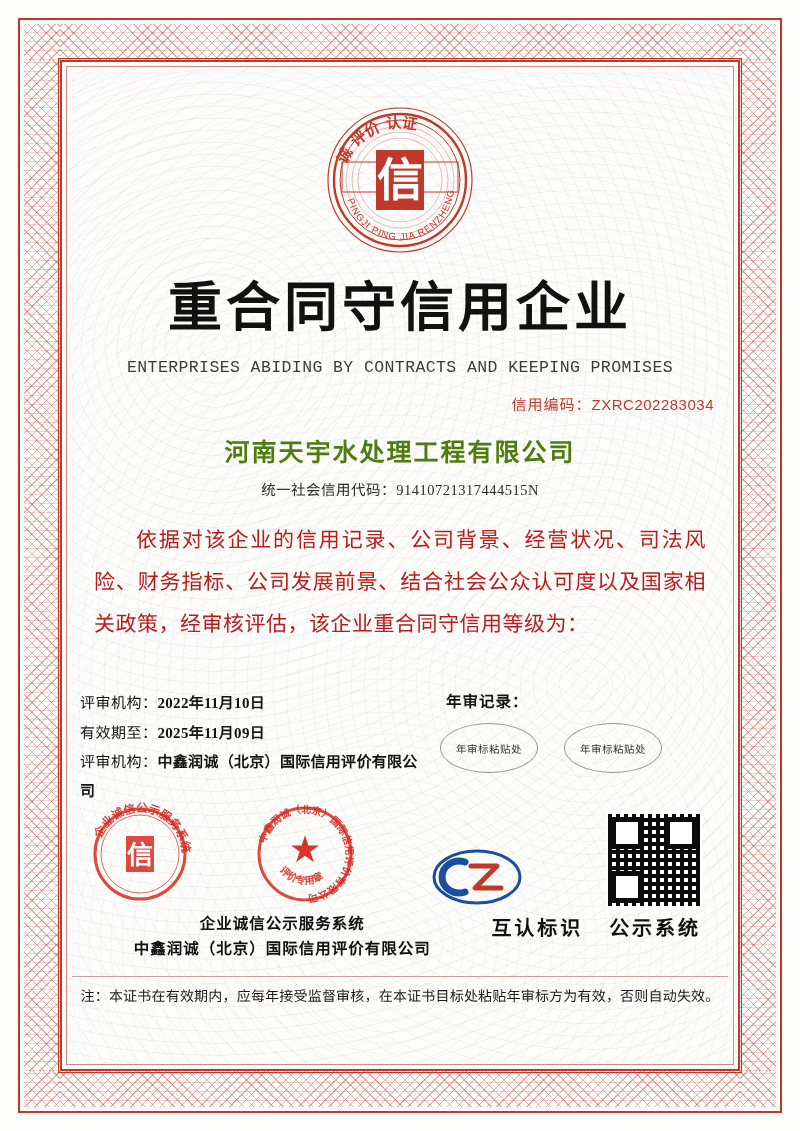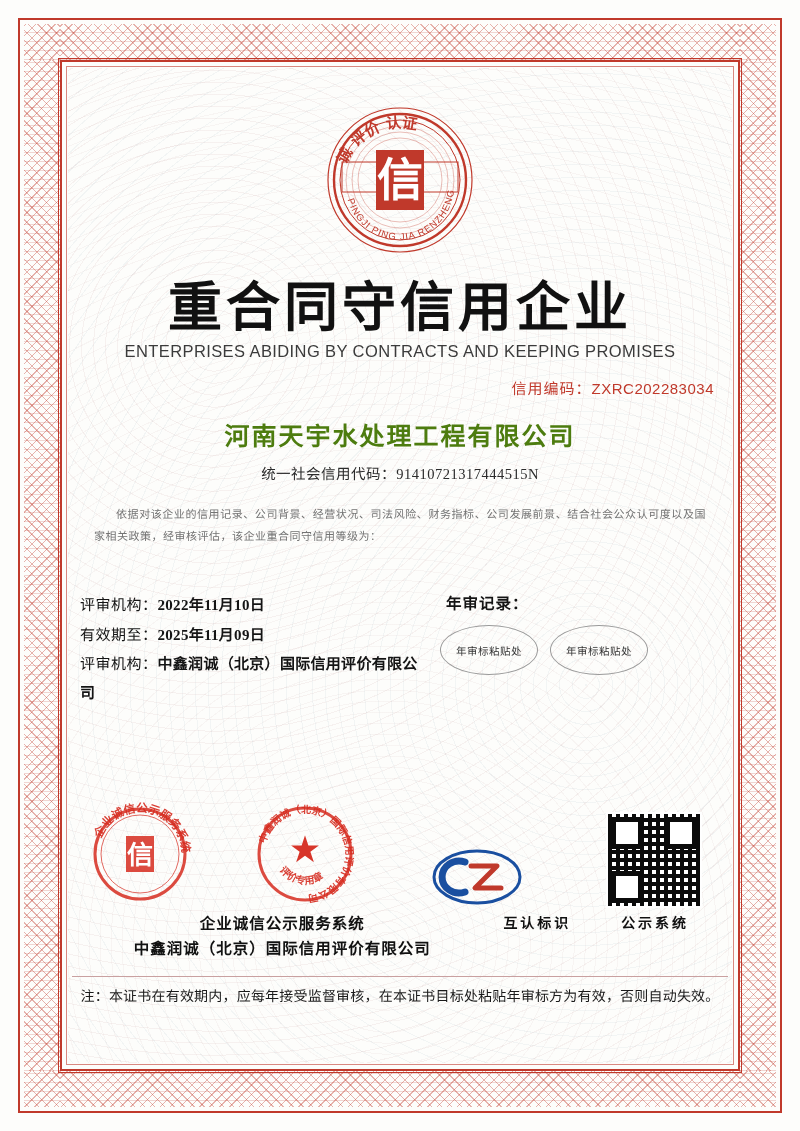--- a/index.html
+++ b/index.html
@@ -96,22 +96,22 @@
   .title-cn {
     margin-top: 18px;
     font-family: "DejaVu Serif", "Liberation Serif", serif;
     font-size: 54px;
     font-weight: bold;
     letter-spacing: 4px;
     color: #111111;
     line-height: 1.08;
   }
   .title-en {
-    margin-top: 6px;
-    font-family: Liberation Sans, sans-serif;
+    margin-top: 22px;
+    font-family: Liberation Mono, monospace;
     font-size: 16.5px;
     letter-spacing: 0.4px;
     color: #3b3b3b;
     white-space: nowrap;
   }
 
   .credit-code-row {
     margin-top: 16px;
     text-align: right;
     padding-right: 14px;
@@ -132,23 +132,23 @@
   }
   .uscc {
     margin-top: 10px;
     font-size: 14.5px;
     color: #2b2b2b;
     letter-spacing: 0.5px;
   }
 
   .paragraph {
     margin: 20px 22px 0 22px;
-    font-size: 11px;
+    font-size: 21px;
     line-height: 2.0;
-    color: #737373;
+    color: #b91c1c;
     text-align: justify;
     text-indent: 2em;
     letter-spacing: 0.5px;
   }
 
   .grade {
     margin-top: 24px;
     font-family: "DejaVu Serif", "Liberation Serif", serif;
     font-size: 74px;
     font-weight: bold;
@@ -183,21 +183,21 @@
   .annual-title {
     font-size: 15.5px;
     font-weight: bold;
     letter-spacing: 1px;
     color: #141414;
     margin-bottom: 12px;
     margin-left: 6px;
   }
   .sticker-row {
     display: flex;
-    gap: 12px;
+    gap: 26px;
   }
   .sticker {
     width: 96px;
     height: 48px;
     border: 1px solid #9a9a9a;
     border-radius: 50%;
     font-size: 10.5px;
     color: #333;
     display: flex;
     align-items: center;
@@ -270,21 +270,21 @@
     text-align: center;
     font-size: 15.5px;
     line-height: 1.6;
     color: #111;
     letter-spacing: 1px;
     font-weight: bold;
   }
   .caption-mid, .caption-right {
     width: 120px;
     text-align: center;
-    font-size: 14px;
+    font-size: 20px;
     letter-spacing: 3px;
     color: #111;
     font-weight: bold;
   }
 
   .note {
     margin-top: 14px;
     border-top: 1px solid #c9a0a0;
     padding-top: 8px;
     font-size: 14px;

